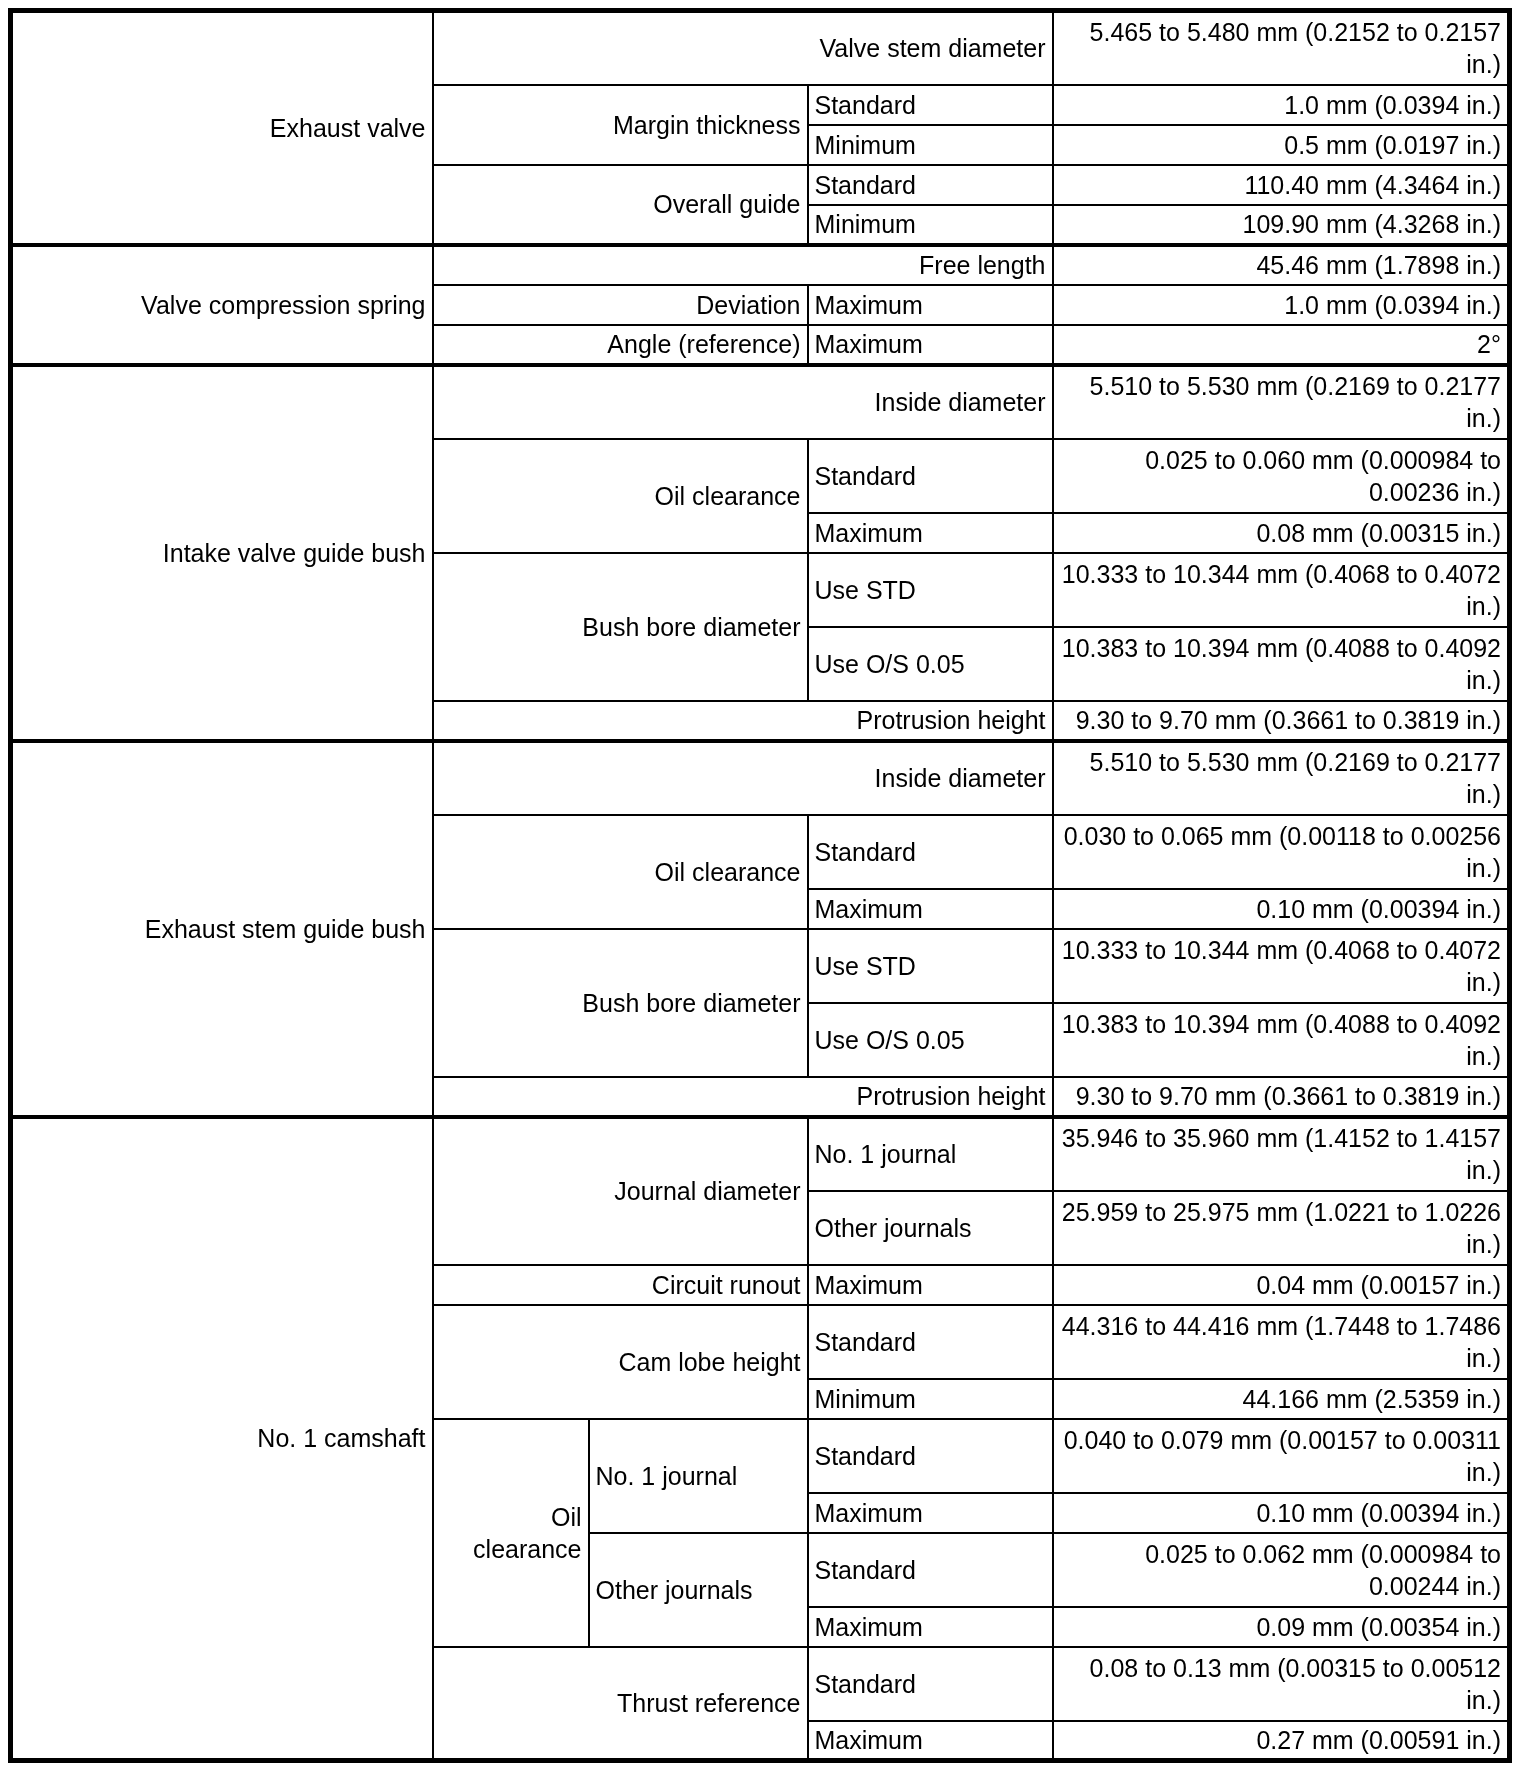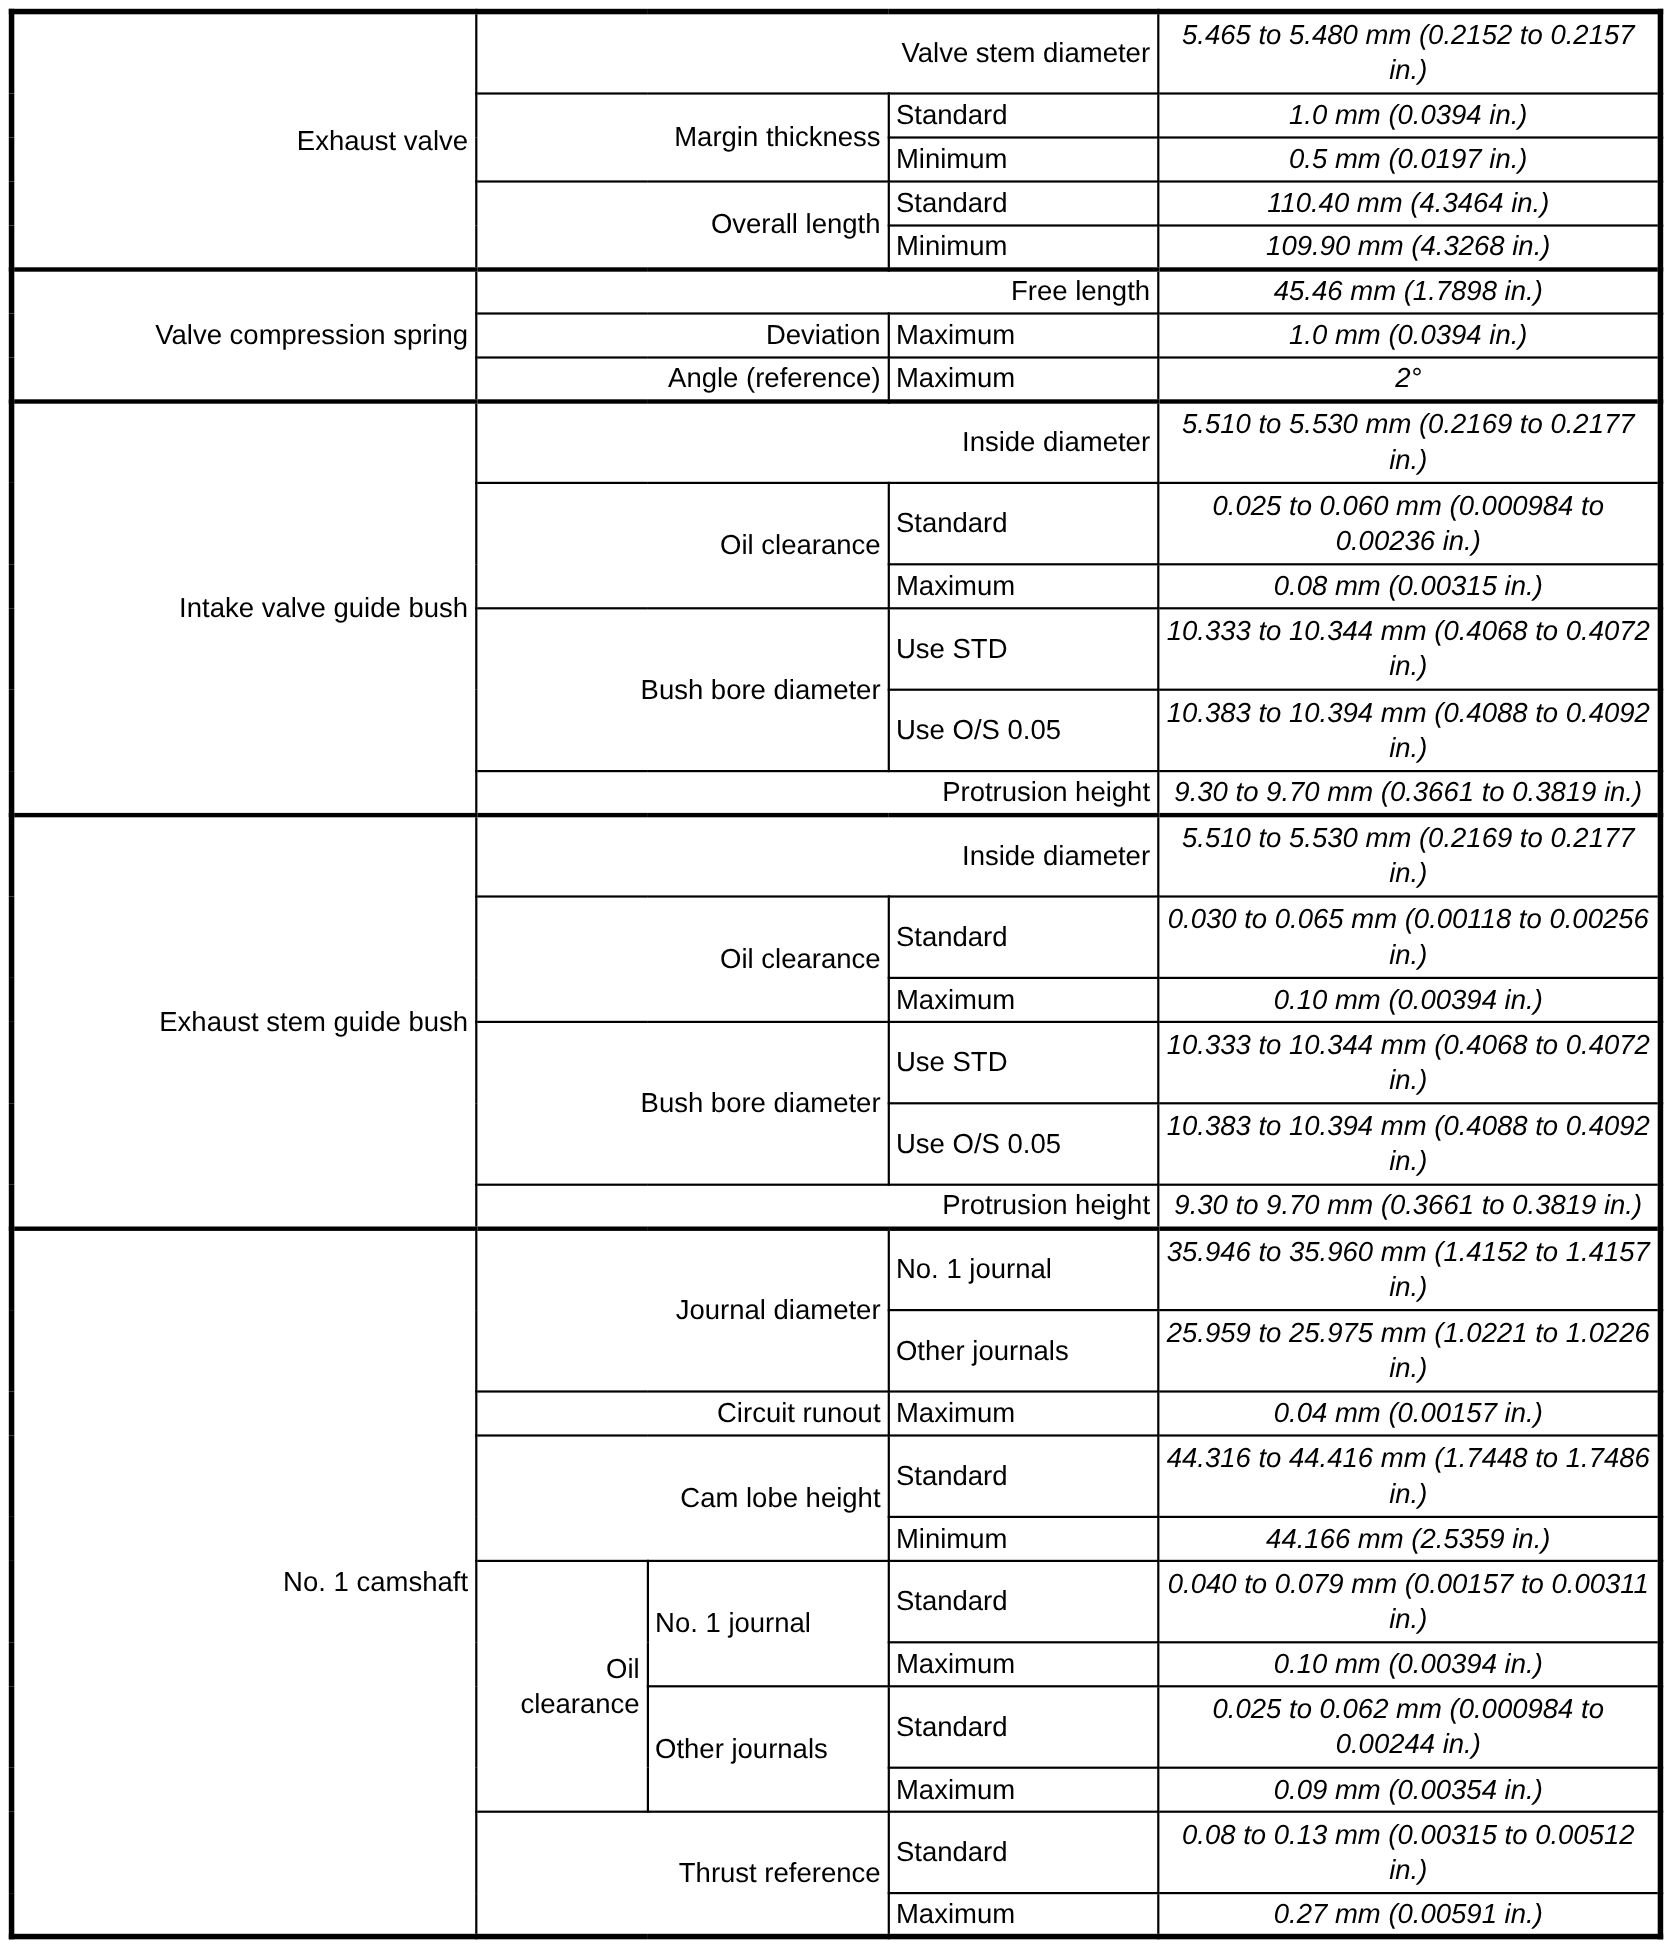--- a/index.html
+++ b/index.html
@@ -27,21 +27,21 @@
     padding: 2px 6px;
     vertical-align: middle;
     overflow: hidden;
   }
   tr.r1 { height: 40px; }
   tr.r2 { height: 74px; }
   tr.group-start td { border-top: 4px solid #000; }
   td.comp { text-align: right; padding-left: 8px; }
   td.prop { text-align: right; padding-left: 8px; }
   td.qual { padding-right: 3px; }
-  td.val  { text-align: center; padding-left: 8px; white-space: pre-line; font-style: italic; }
+  td.val  { text-align: right; padding-left: 8px; white-space: pre-line; }
 </style>
 </head>
 <body>
 
 <table class="spec">
   <colgroup>
     <col style="width:422px">
     <col style="width:156px">
     <col style="width:219px">
     <col style="width:245px">
@@ -58,21 +58,21 @@
     <tr class="r1">
       <td class="prop" colspan="2" rowspan="2">Margin thickness</td>
       <td class="qual">Standard</td>
       <td class="val">1.0 mm (0.0394 in.)</td>
     </tr>
     <tr class="r1">
       <td class="qual">Minimum</td>
       <td class="val">0.5 mm (0.0197 in.)</td>
     </tr>
     <tr class="r1">
-      <td class="prop" colspan="2" rowspan="2">Overall length</td>
+      <td class="prop" colspan="2" rowspan="2">Overall guide</td>
       <td class="qual">Standard</td>
       <td class="val">110.40 mm (4.3464 in.)</td>
     </tr>
     <tr class="r1">
       <td class="qual">Minimum</td>
       <td class="val">109.90 mm (4.3268 in.)</td>
     </tr>
 
     <tr class="r1 group-start">
       <td class="comp" rowspan="3">Valve compression spring</td>

